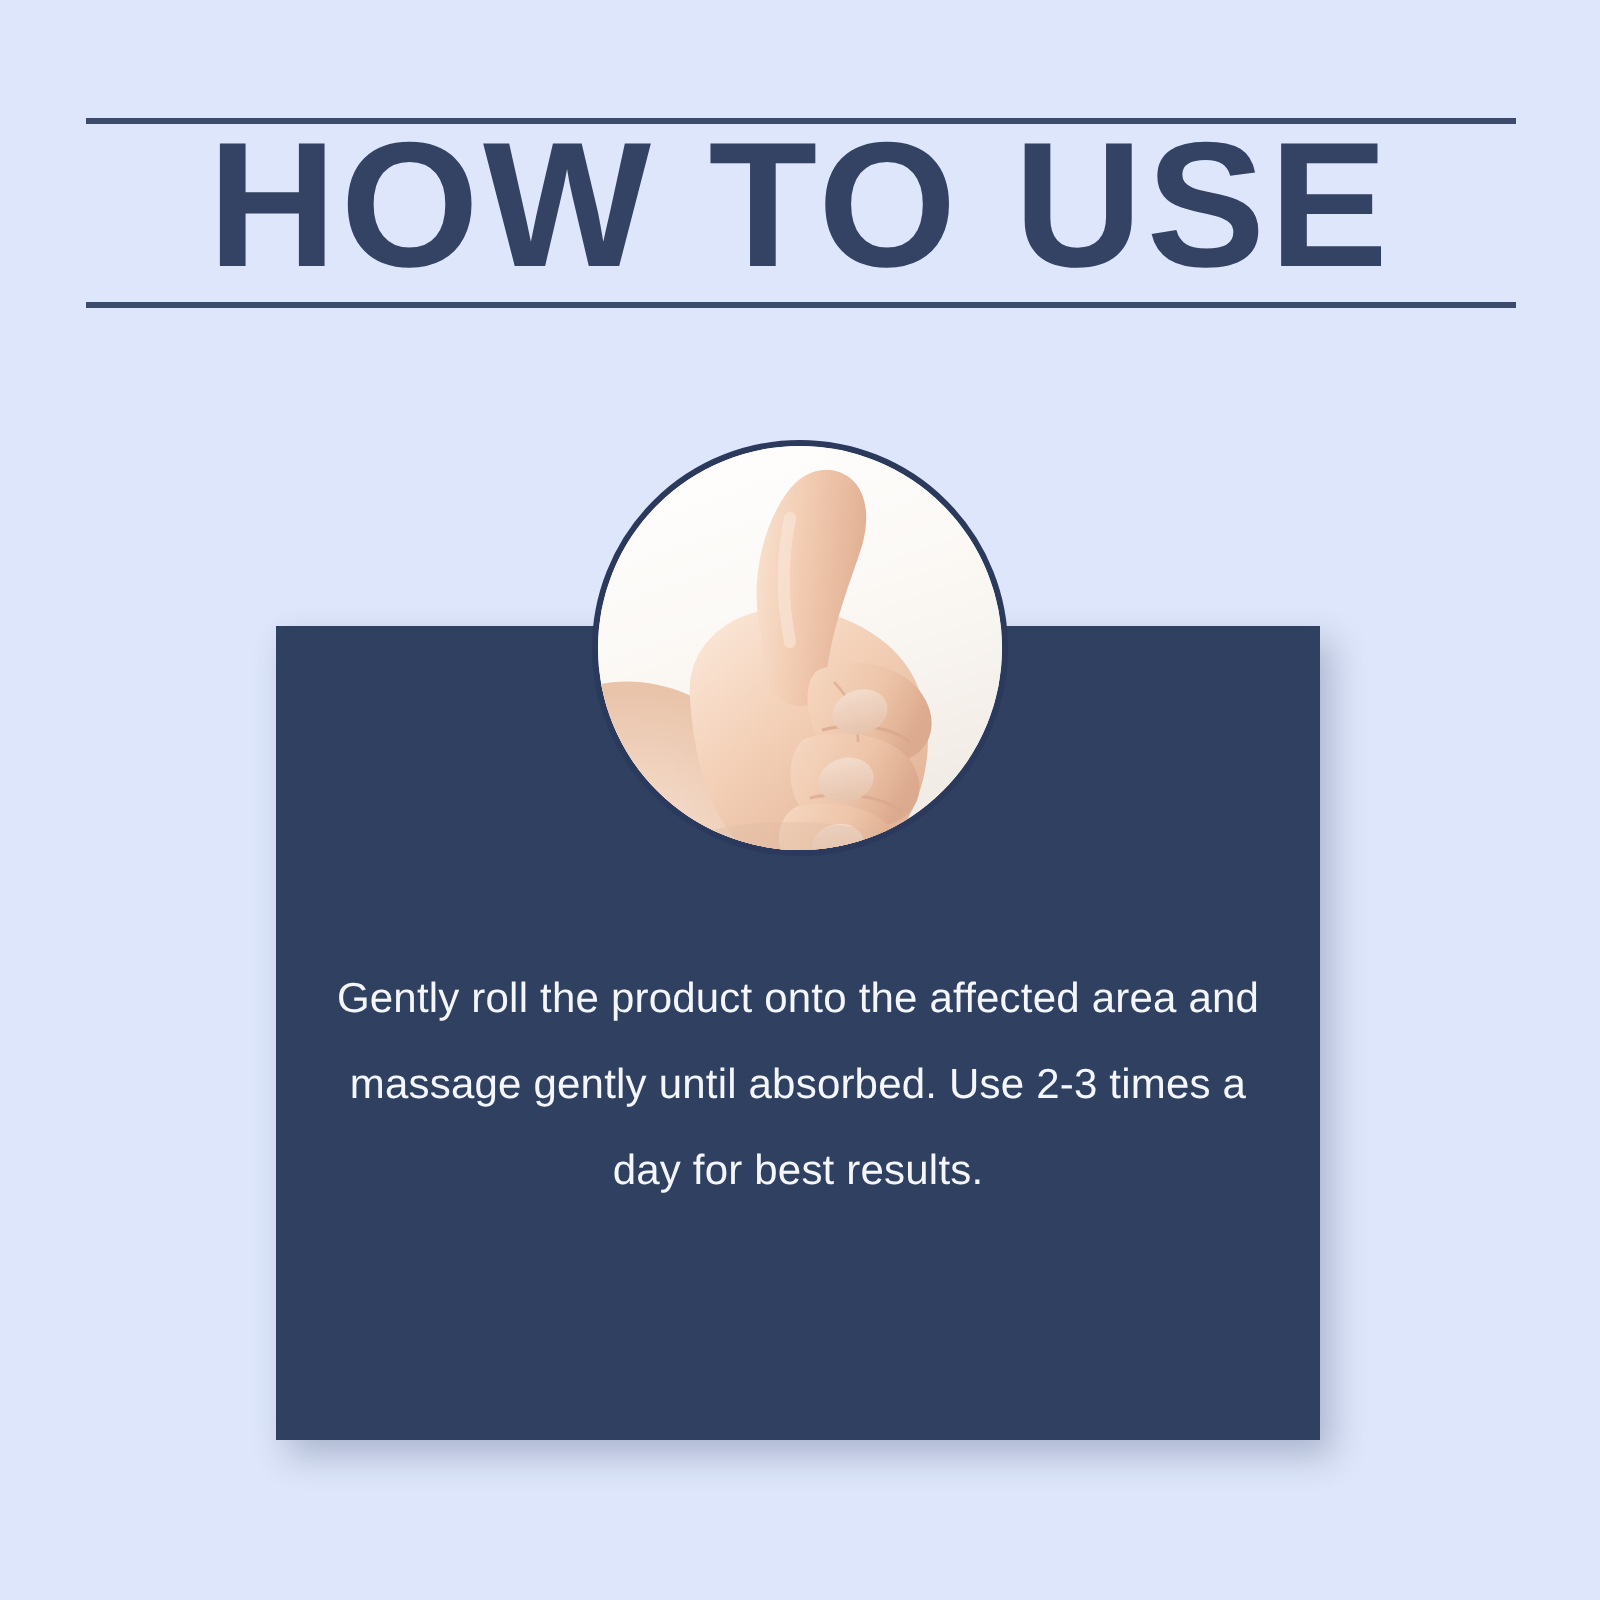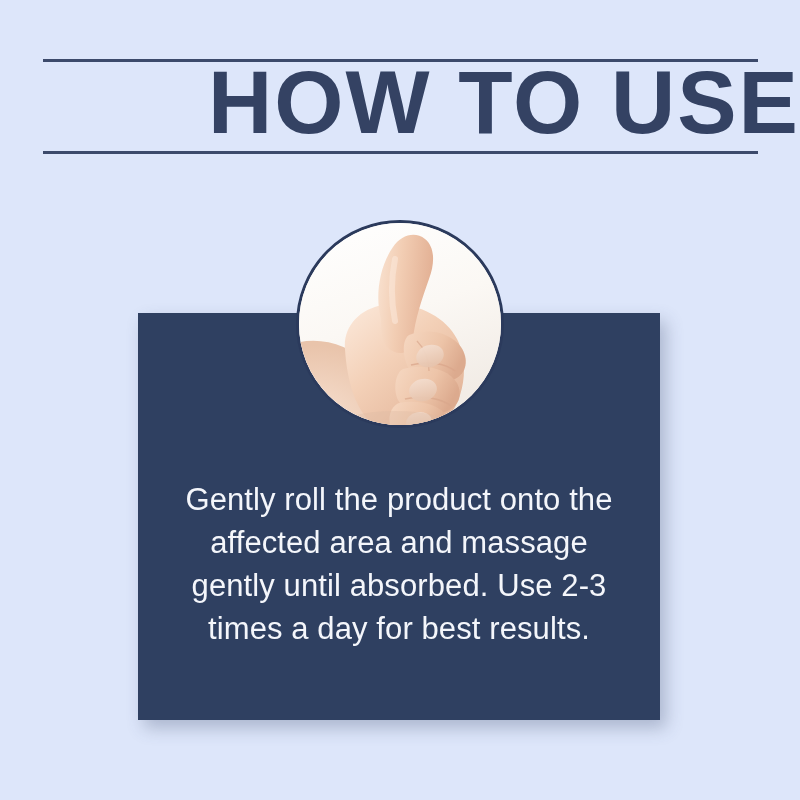--- a/index.html
+++ b/index.html
@@ -29,21 +29,21 @@
     background: #3c4a6b;
   }
   .rule.top  { top: 59px; }
   .rule.bottom { top: 151px; }
 
   #page-title {
     position: absolute;
     left: 0;
     top: 56px;
     width: 800px;
-    text-align: right;
+    text-align: center;
     font-family: "Liberation Sans", sans-serif;
     font-size: 89px;
     font-weight: bold;
     letter-spacing: 2px;
     color: #344263;
     line-height: 92px;
     white-space: nowrap;
   }
 
   
@@ -58,21 +58,21 @@
   }
 
   #instruction-text {
     position: absolute;
     left: 138px;
     top: 478px;
     width: 522px;
     text-align: center;
     color: #f4f6fb;
     font-family: "Liberation Sans", sans-serif;
-    font-size: 31px;
+    font-size: 21px;
     line-height: 43px;
     letter-spacing: 0.1px;
     padding: 0 28px;
     box-sizing: border-box;
   }
 
   
   #photo-circle {
     position: absolute;
     left: 296px;

